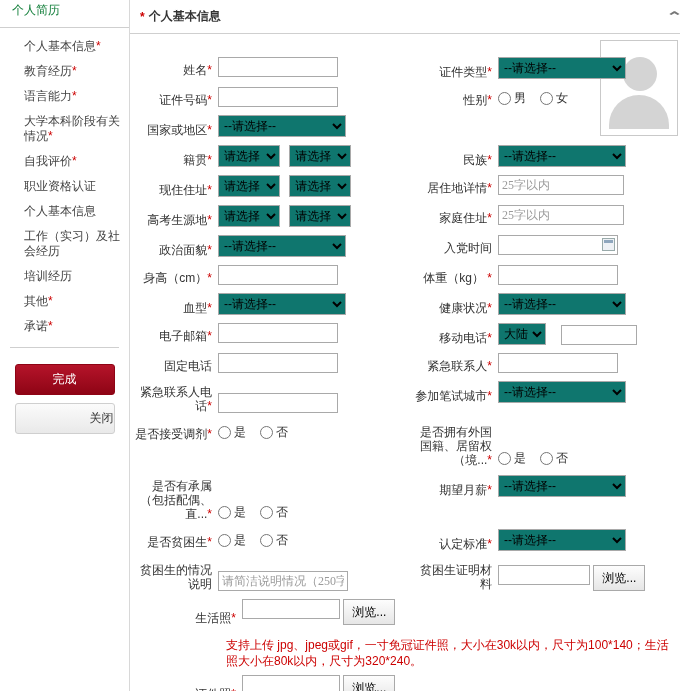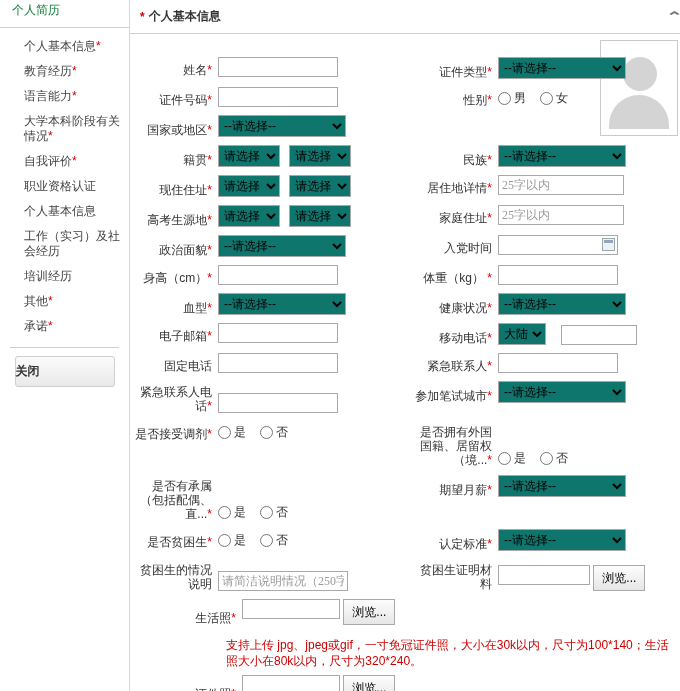--- a/index.html
+++ b/index.html
@@ -56,27 +56,26 @@
     border-radius: 3px;
     cursor: pointer;
   }
   .btn-close {
     display: block;
     width: 100px;
     margin: 8px auto 0 auto;
     background: #f0f0f0;
     background: linear-gradient(#fbfbfb, #e9e9e9);
     color: #333;
-    text-align: left;
+    text-align: right;
     font-size: 12px;
     padding: 6px 0;
     border: 1px solid #cfcfcf;
     border-radius: 3px;
     cursor: pointer;
-    font-weight: bold;
   }
 
   
   .main { flex: 1; position: relative; }
   .section-header {
     display: flex;
     align-items: center;
     border-bottom: 1px solid #cfcfcf;
     padding: 8px 12px 8px 10px;
     font-size: 12px;
@@ -222,20 +221,21 @@
       <li><span>大学本科阶段有关情况</span><span class="req">*</span></li>
       <li><span>自我评价</span><span class="req">*</span></li>
       <li><span>职业资格认证</span></li>
       <li><span>个人基本信息</span></li>
       <li><span>工作（实习）及社会经历</span></li>
       <li><span>培训经历</span></li>
       <li><span>其他</span><span class="req">*</span></li>
       <li><span>承诺</span><span class="req">*</span></li>
     </ul>
     <div class="sidebar-sep"></div>
+    <div class="btn-finish">完成</div>
     <div class="btn-close">关闭</div>
   </div>
 
   <div class="main">
 
     <div class="section-header">
       <span class="star">*</span>
       <span>个人基本信息</span>
       <span class="spacer"></span>
       <span class="chev">⌃</span>

